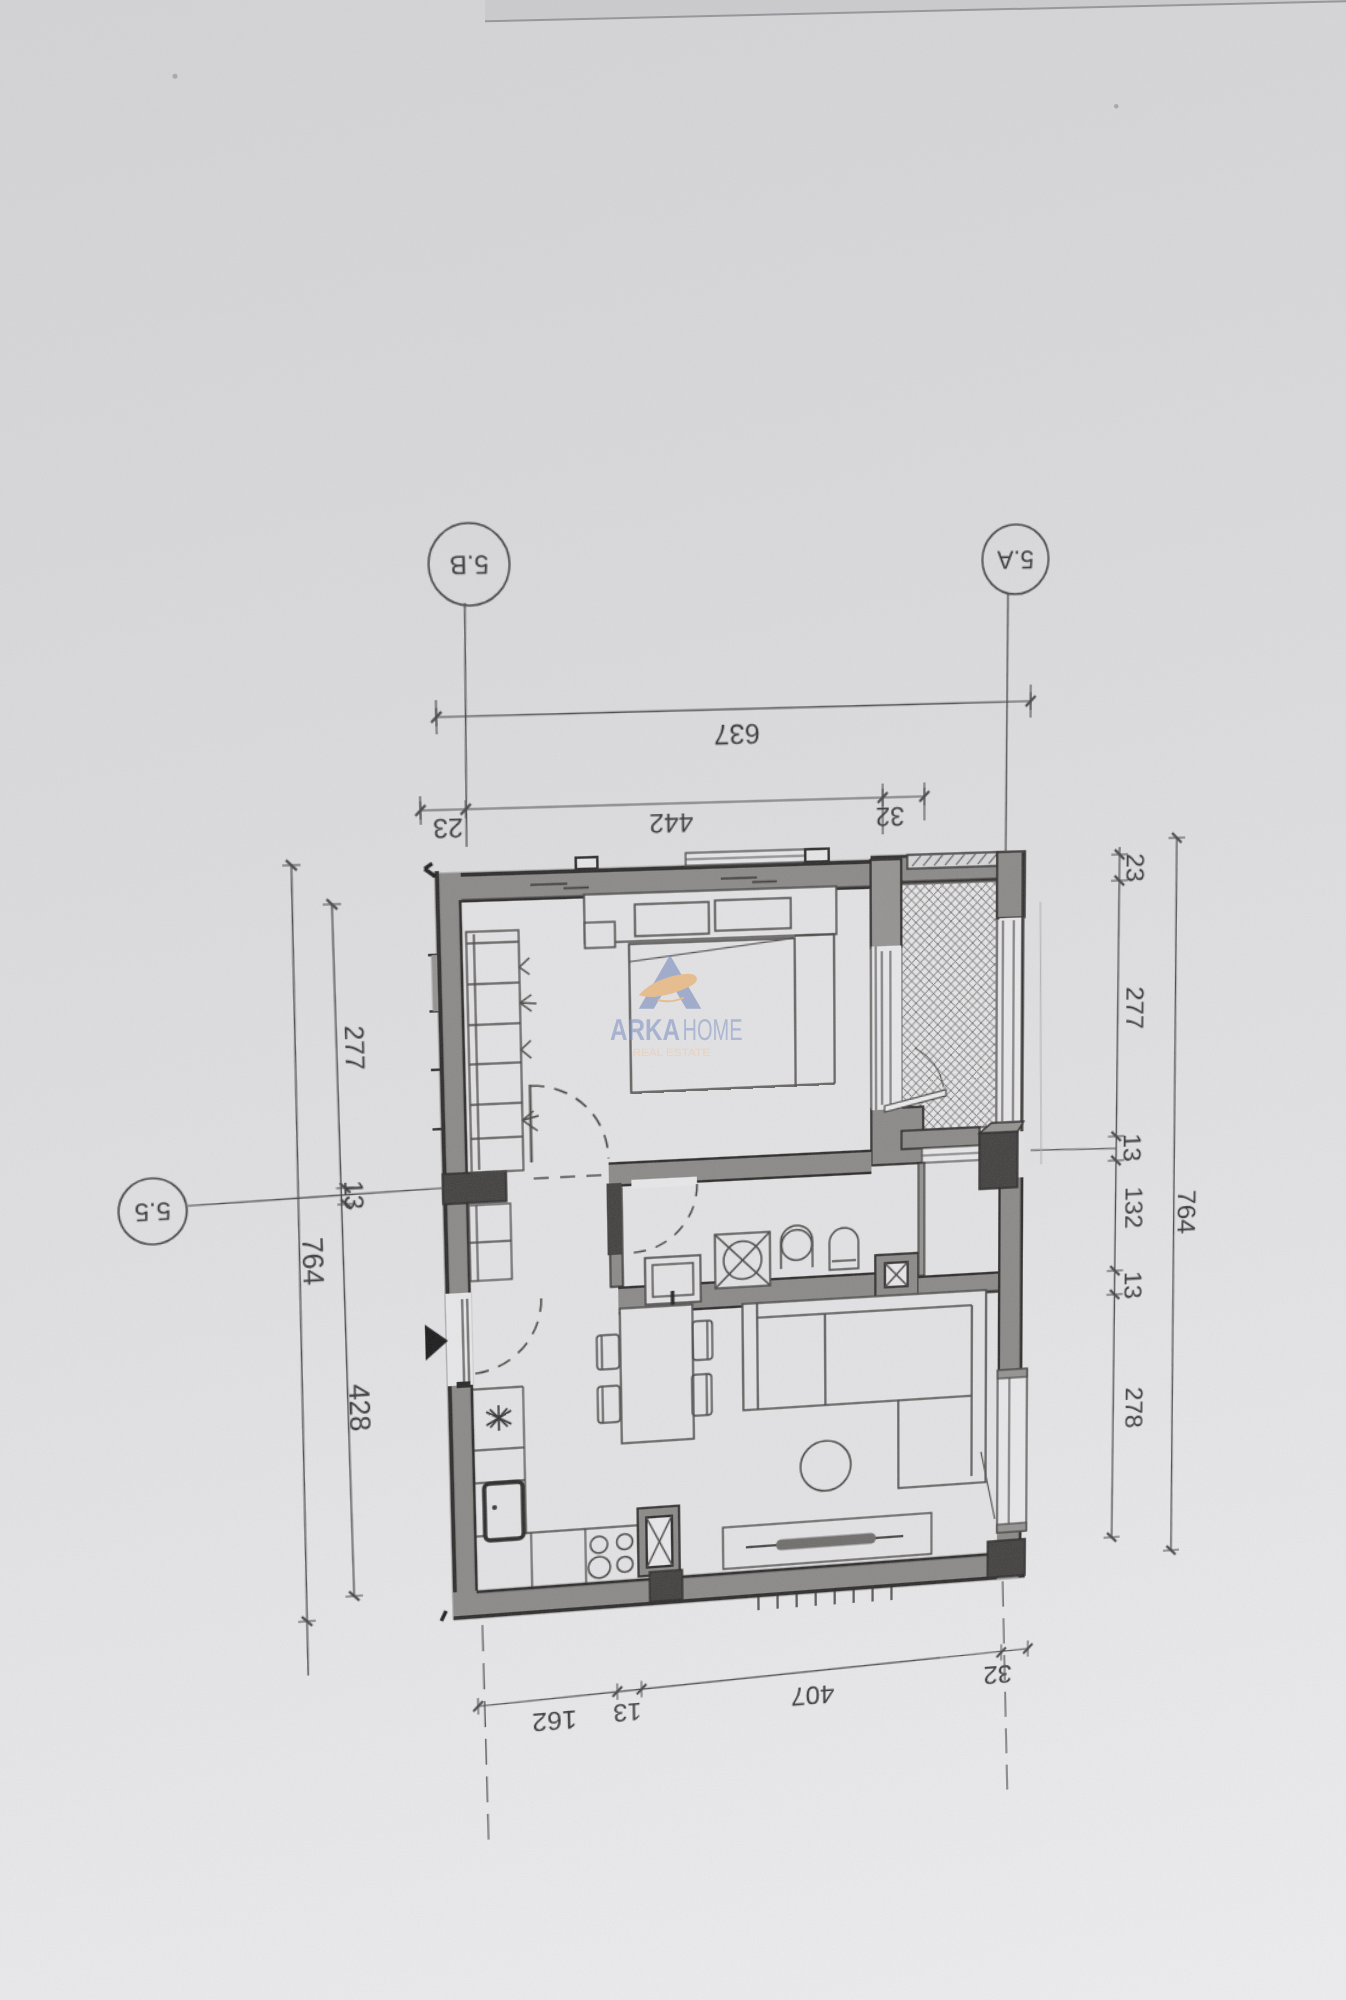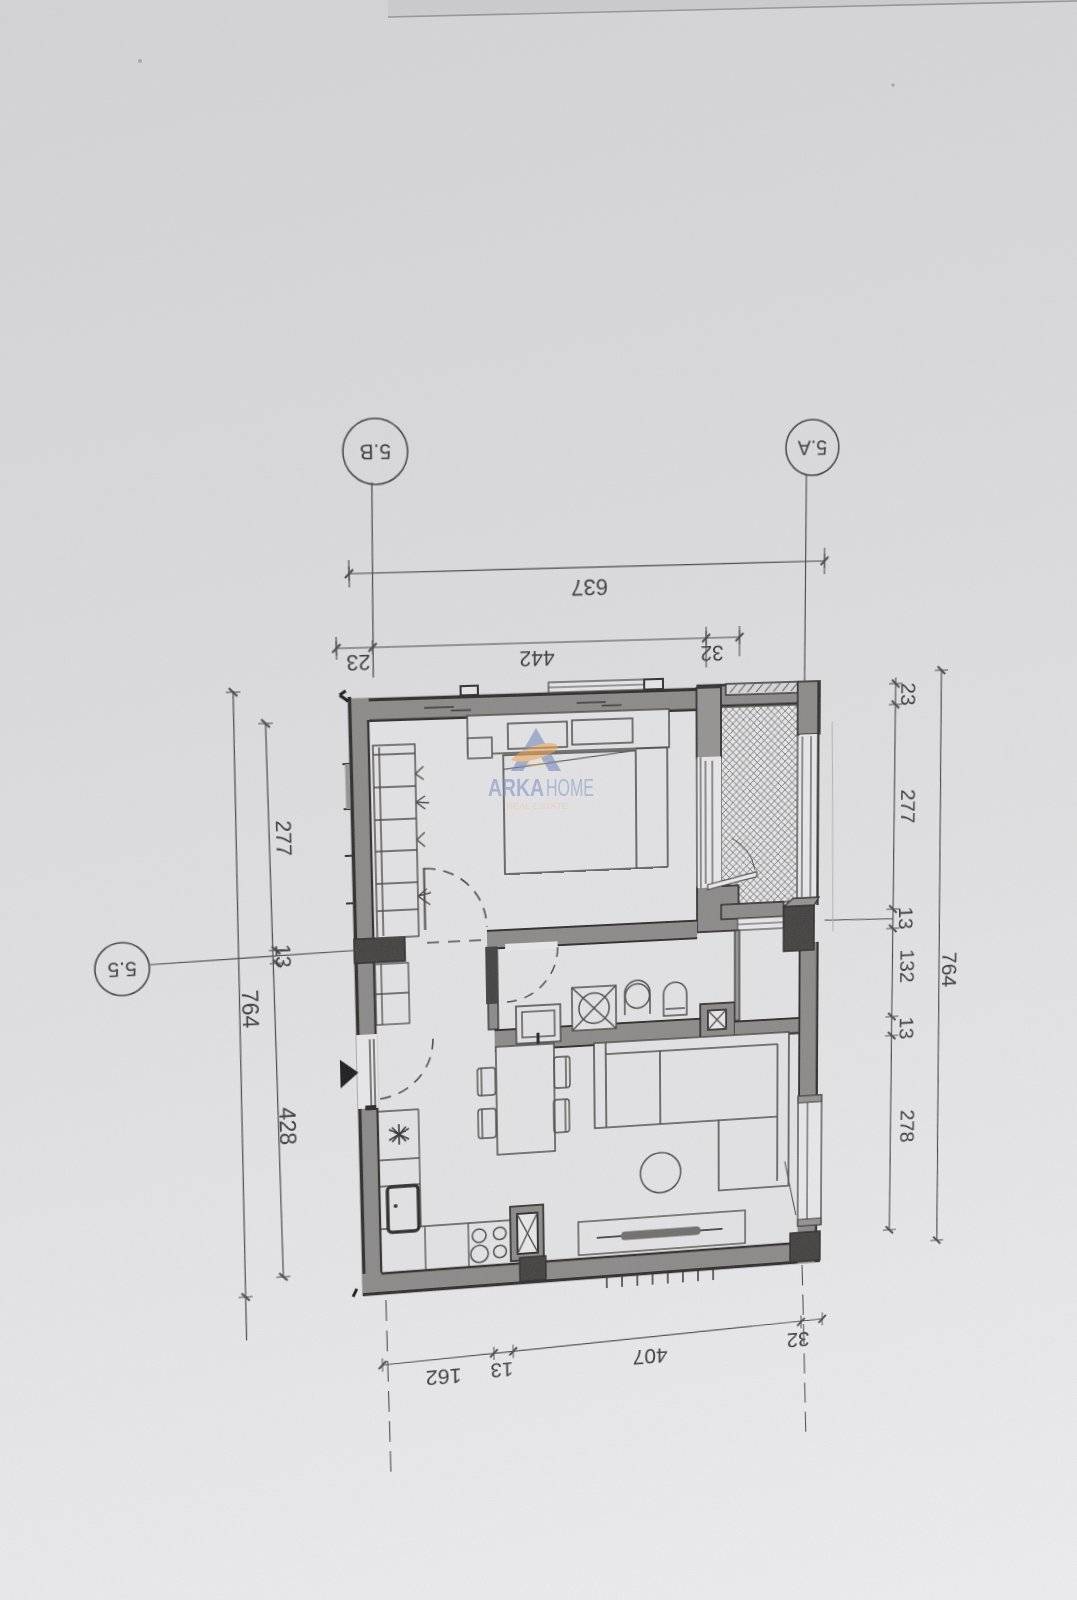--- a/index.html
+++ b/index.html
@@ -560,21 +560,21 @@
 
 <line x1="23" y1="606" x2="24" y2="797" stroke="#474749" stroke-width="1.1" stroke-dasharray="22 10"></line>
 
 <line x1="457" y1="602" x2="462" y2="793" stroke="#474749" stroke-width="1.1" stroke-dasharray="22 10"></line>
 
 <line x1="479" y1="240" x2="551" y2="242" stroke="#474749" stroke-width="1.1"></line>
 
 <line x1="486" y1="38" x2="488" y2="252" stroke="#aeadaf" stroke-width="0.9"></line>
 </svg></div>
 
-<div style="position:absolute;left:440px;top:716px;width:200px;height:100px;opacity:0.58;">
+<div style="position:absolute;left:440px;top:752px;width:200px;height:100px;opacity:0.58;">
 <svg width="200" height="100" viewBox="0 0 200 100">
 
 <g>
         <path d="M 96,12 L 121,55 L 109,55 L 96,33 L 83,55 L 71,55 Z" fill="#6e84bc"></path>
 <path d="M 71,44 C 80,34 95,28 110,27 C 118,27 120,32 114,36 C 99,44 81,48 71,44 Z" fill="#eda24e"></path>
 <path d="M 86,48 C 94,50 101,49 107,46" fill="none" stroke="#eda24e" stroke-width="1.5"></path>
       </g>
 
 <text x="48" y="80" font-size="24" font-weight="bold" fill="#7b90c3" textLength="56" lengthAdjust="spacingAndGlyphs">ARKA</text>
 <text x="106" y="80" font-size="24" font-weight="normal" fill="#8499c8" textLength="48" lengthAdjust="spacingAndGlyphs">HOME</text>

